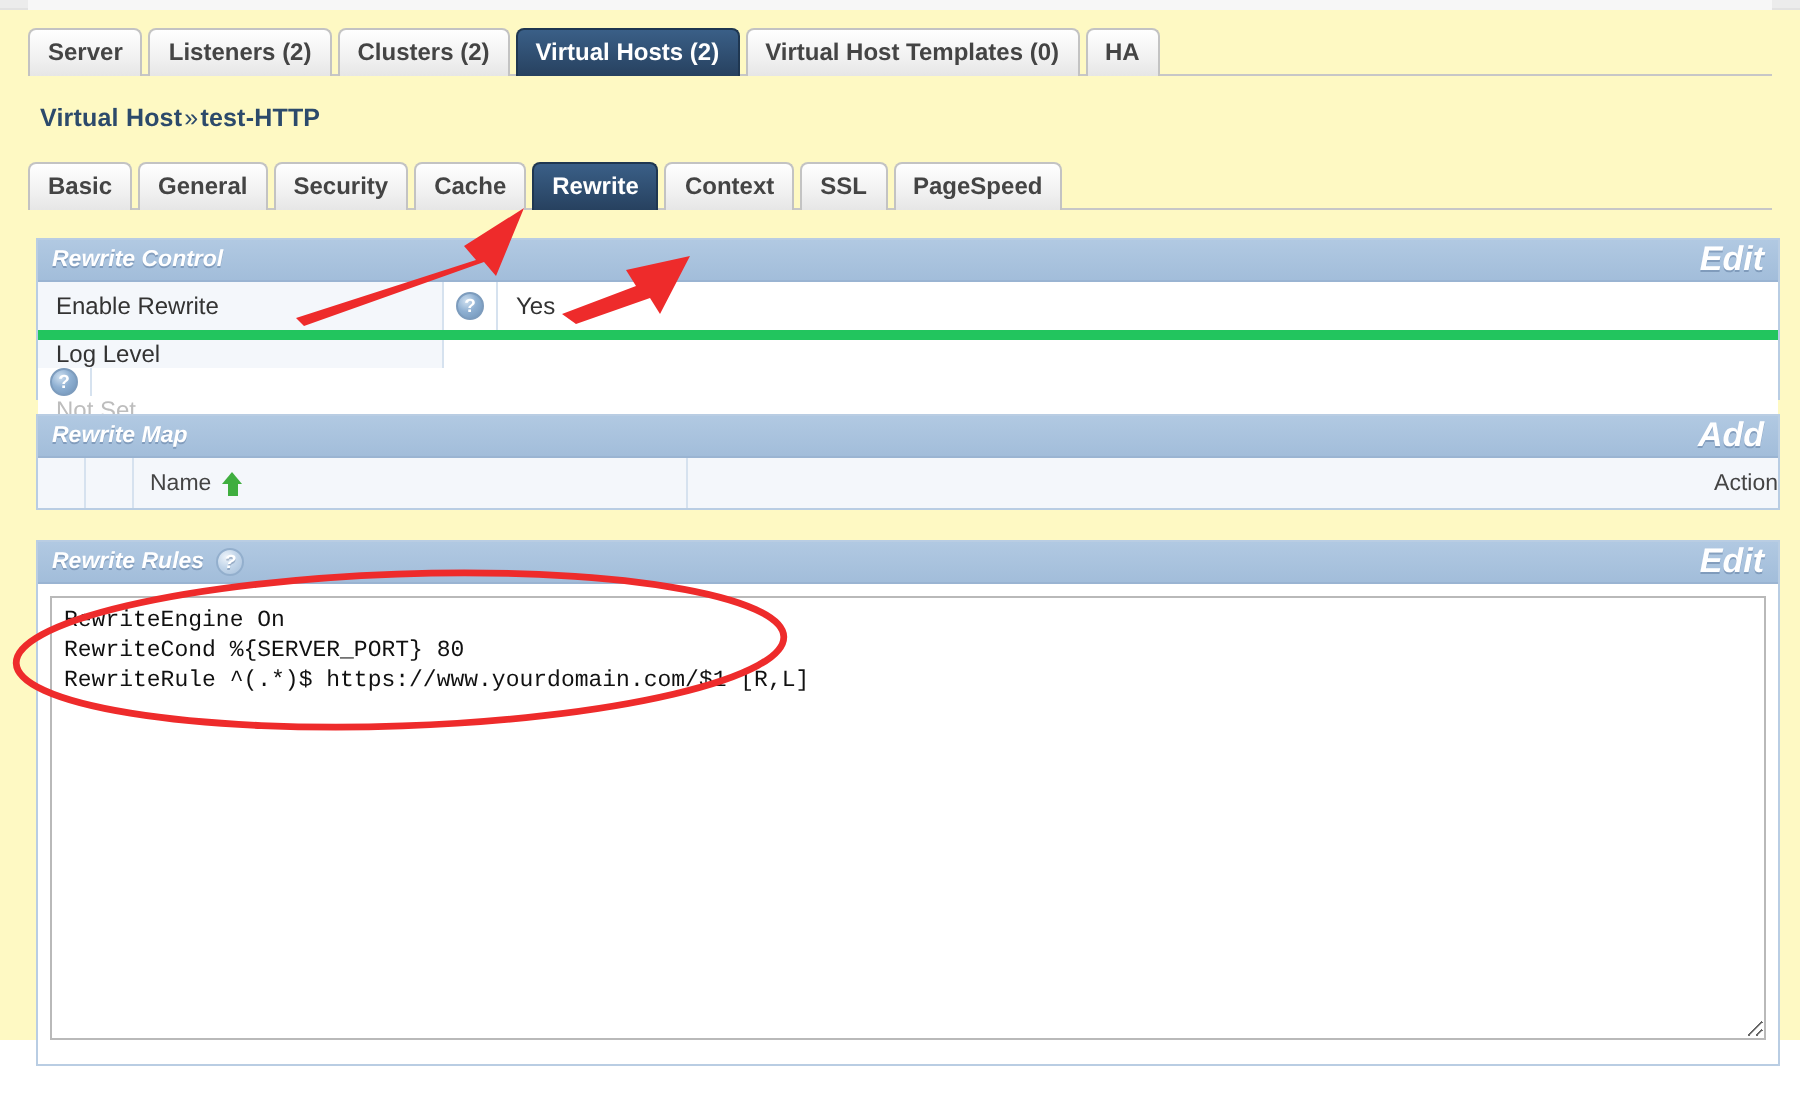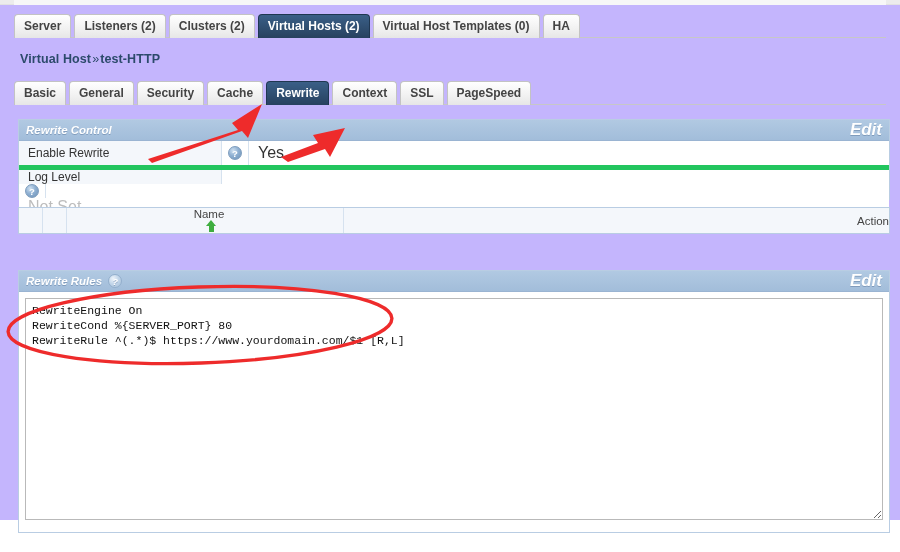--- a/index.html
+++ b/index.html
@@ -8,21 +8,21 @@
     margin: 0; padding: 0;
     width: 900px; height: 552px;
     background: #ffffff;
     font-family: "Liberation Sans", sans-serif;
     overflow: hidden;
   }
   #root {
     position: relative;
     width: 900px;
     height: 520px;
-    background: #c4b5fd;
+    background: #fef9c3;
   }
 
   
   .top-strip {
     position: absolute;
     left: 0; top: 0;
     width: 900px; height: 5px;
     background: #ececec;
     border-bottom: 1px solid #e2e2e2;
   }
@@ -162,21 +162,21 @@
     display: flex;
     align-items: center;
     justify-content: center;
   }
   .cfg-value {
     flex: 1;
     background: #ffffff;
     display: flex;
     align-items: center;
     padding-left: 9px;
-    font-size: 16px;
+    font-size: 12px;
     color: #333;
   }
   .cfg-value.muted { color: #bdbdbd; }
 
   
   .tbl-head {
     display: flex;
     height: 25px;
     background: #f4f7fb;
     font-size: 11.5px;
@@ -184,21 +184,21 @@
   }
   .th {
     border-right: 1px solid #d6e2ef;
     display: flex;
     align-items: center;
     padding-left: 8px;
     height: 25px;
   }
   .th.c1 { width: 24px; padding-left: 0; }
   .th.c2 { width: 24px; padding-left: 0; }
-  .th.c3 { width: 277px; flex-direction: column; }
+  .th.c3 { width: 277px; }
   .th.c4 { width: 343px; }
   .th.c5 { flex: 1; border-right: none; justify-content: flex-end; padding-left: 0; }
   .sort-arrow {
     display: inline-block;
     width: 11px; height: 12px;
     margin-left: 5px;
     position: relative;
     vertical-align: middle;
   }
   .sort-arrow::before {
@@ -274,20 +274,25 @@
           <div class="cfg-label">Log Level</div>
           <div class="cfg-help">
             <span class="help-icon">?</span>
           </div>
           <div class="cfg-value muted">Not Set</div>
         </div>
       </div>
   </div>
 
   <div class="panel" style="left:18px; top:207px; width:872px;">
+    <div class="panel-header">
+      <span class="panel-title">Rewrite Map</span>
+      <span class="panel-spacer"></span>
+      <span class="panel-action">Add</span>
+    </div>
     <div class="tbl-head" id="rm-head">
         <div class="th c1">
           <span></span>
         </div>
         <div class="th c2">
           <span></span>
         </div>
         <div class="th c3">
           <span>Name</span>
           <span class="sort-arrow"></span>

